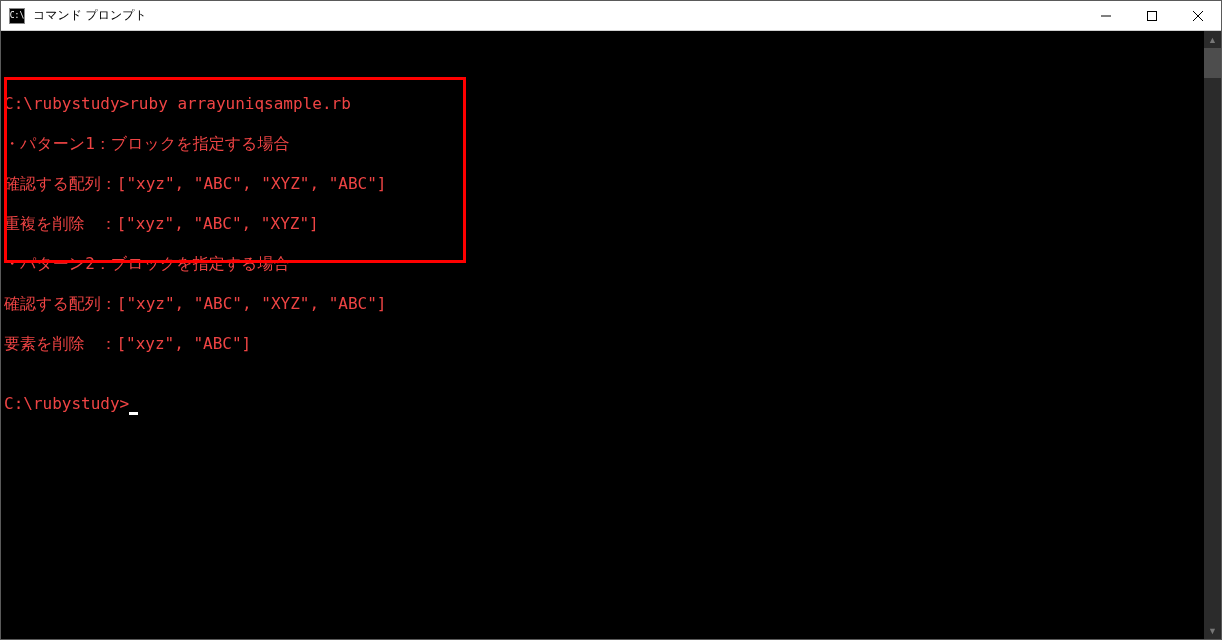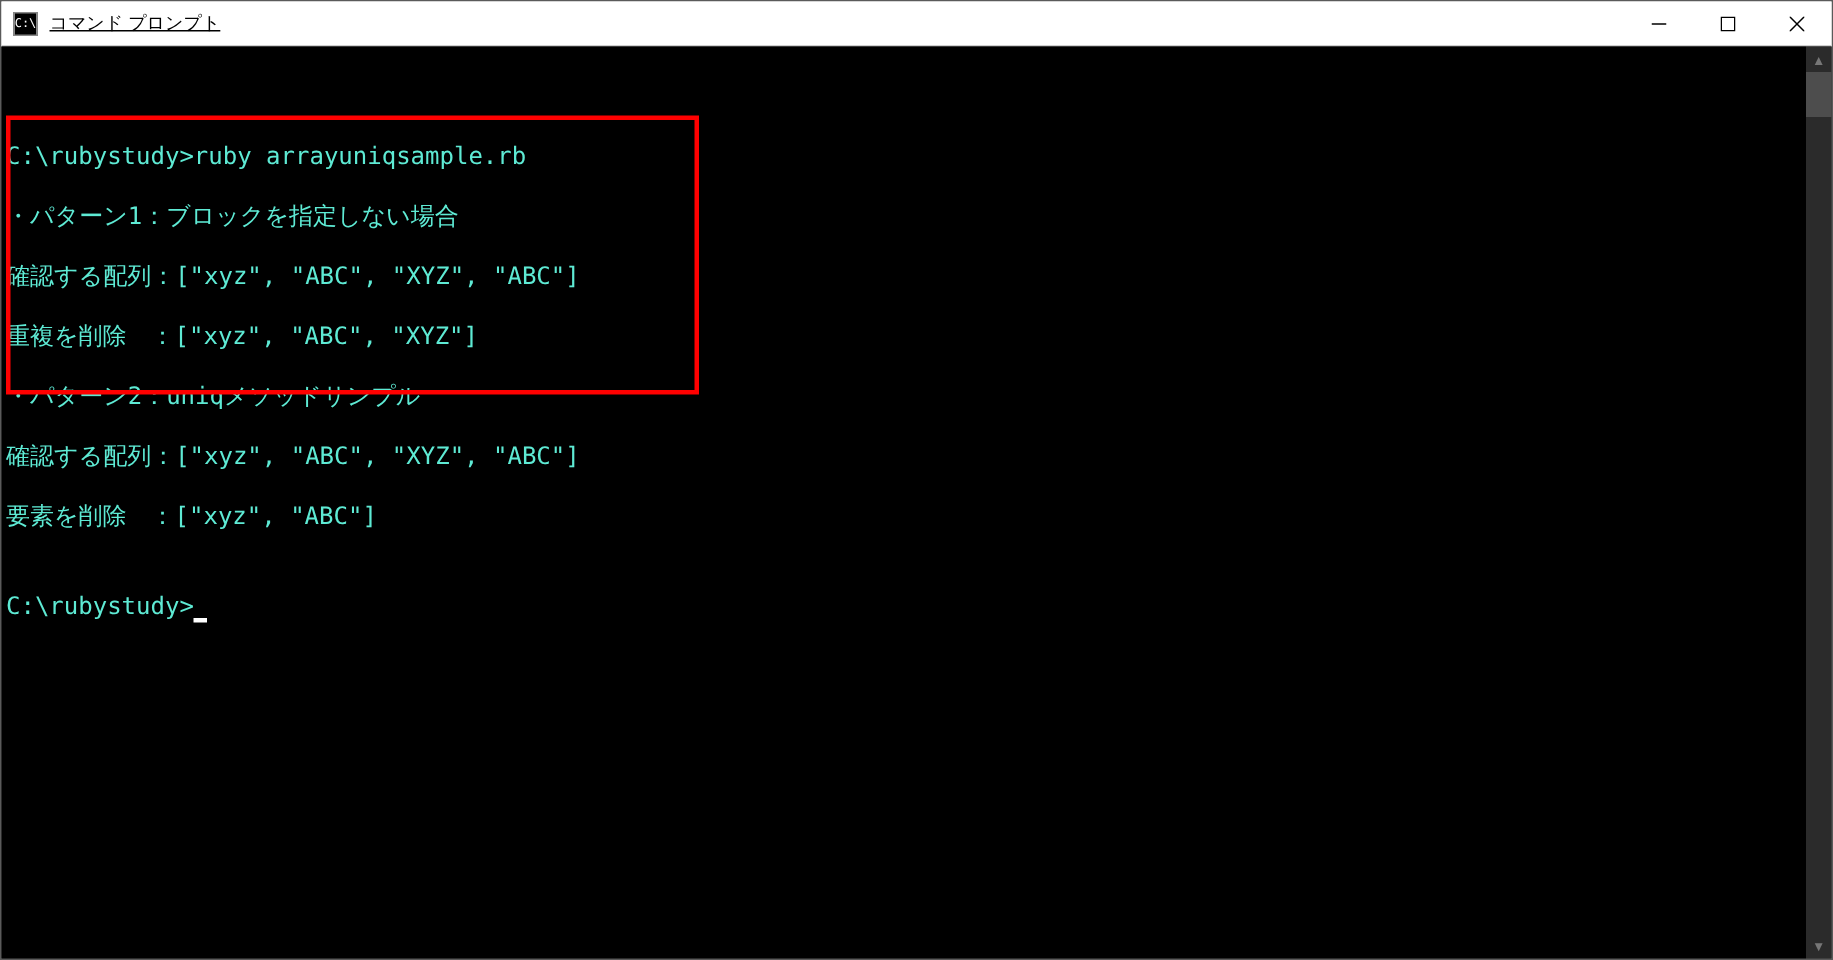--- a/index.html
+++ b/index.html
@@ -34,42 +34,41 @@
     align-items: center;
     justify-content: center;
     font-size: 8px;
     color: #fff;
     font-family: monospace;
   }
   .titlebar .title {
     flex: 0 0 auto;
     font-size: 12px;
     color: #000;
-    text-decoration: underline;
   }
   .titlebar .spacer { flex: 1 1 auto; }
   .titlebar .win-btn {
     width: 46px; height: 30px;
     display: flex;
     align-items: center;
     justify-content: center;
     font-size: 10px;
     color: #000;
   }
   .client {
     flex: 1 1 auto;
     display: flex;
     flex-direction: row;
     background: #000000;
     position: relative;
   }
   .console {
     flex: 1 1 auto;
     background: #000000;
-    color: #5eead4;
+    color: #ef4444;
     font-family: "MS Gothic", "Consolas", monospace;
     font-size: 16px;
     line-height: 20px;
     padding: 3px 0 3px 3px;
     white-space: pre;
     position: relative;
   }
   .highlight-box {
     position: absolute;
     left: 3px;
@@ -150,24 +149,24 @@
       </svg>
     </div>
   </div>
 
   <div class="client">
 
     <div class="console">
 <span class="line"></span>
 <span class="line"></span>
 <span class="line">C:\rubystudy&gt;ruby arrayuniqsample.rb</span>
-<span class="line">・パターン1：ブロックを指定しない場合</span>
+<span class="line">・パターン1：ブロックを指定する場合</span>
 <span class="line">確認する配列：["xyz", "ABC", "XYZ", "ABC"]</span>
 <span class="line">重複を削除　：["xyz", "ABC", "XYZ"]</span>
-<span class="line">・パターン2：uniqメソッドサンプル</span>
+<span class="line">・パターン2：ブロックを指定する場合</span>
 <span class="line">確認する配列：["xyz", "ABC", "XYZ", "ABC"]</span>
 <span class="line">要素を削除　：["xyz", "ABC"]</span>
 <span class="line"></span>
 <span class="prompt-line"><span>C:\rubystudy&gt;</span><span class="cursor"></span></span>
       <div class="highlight-box"></div>
     </div>
 
     <div class="scrollbar">
       <div class="arrow up">▲</div>
       <div class="thumb"></div>

